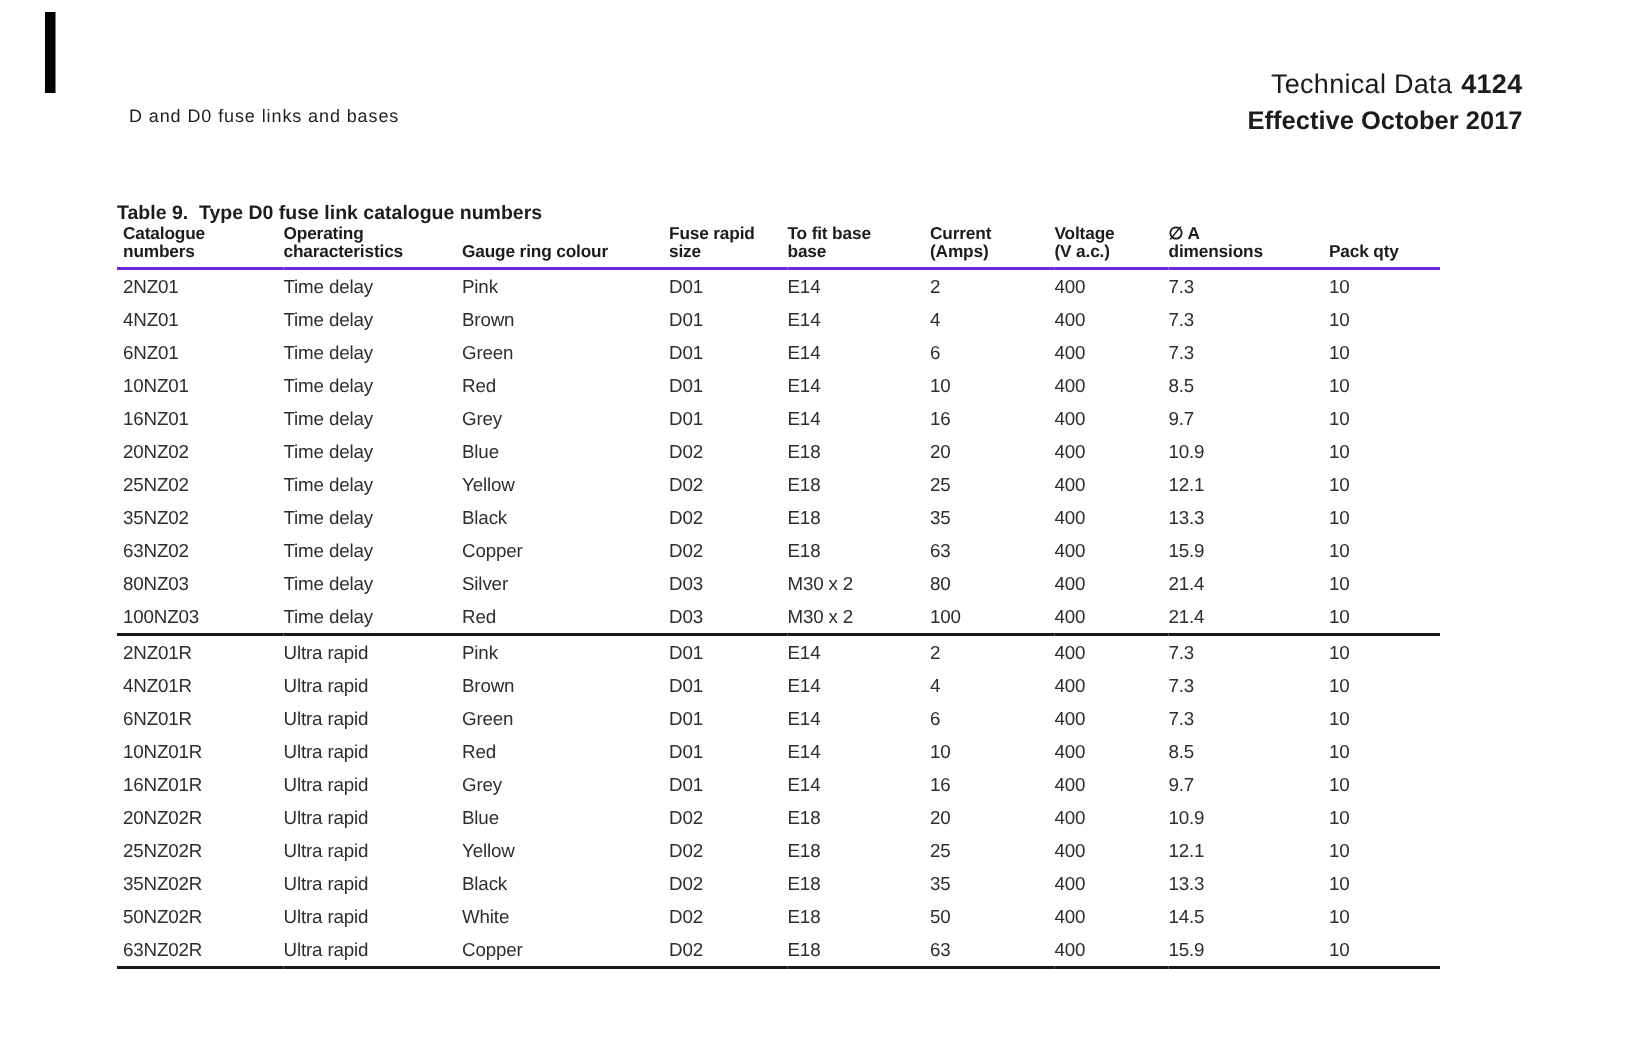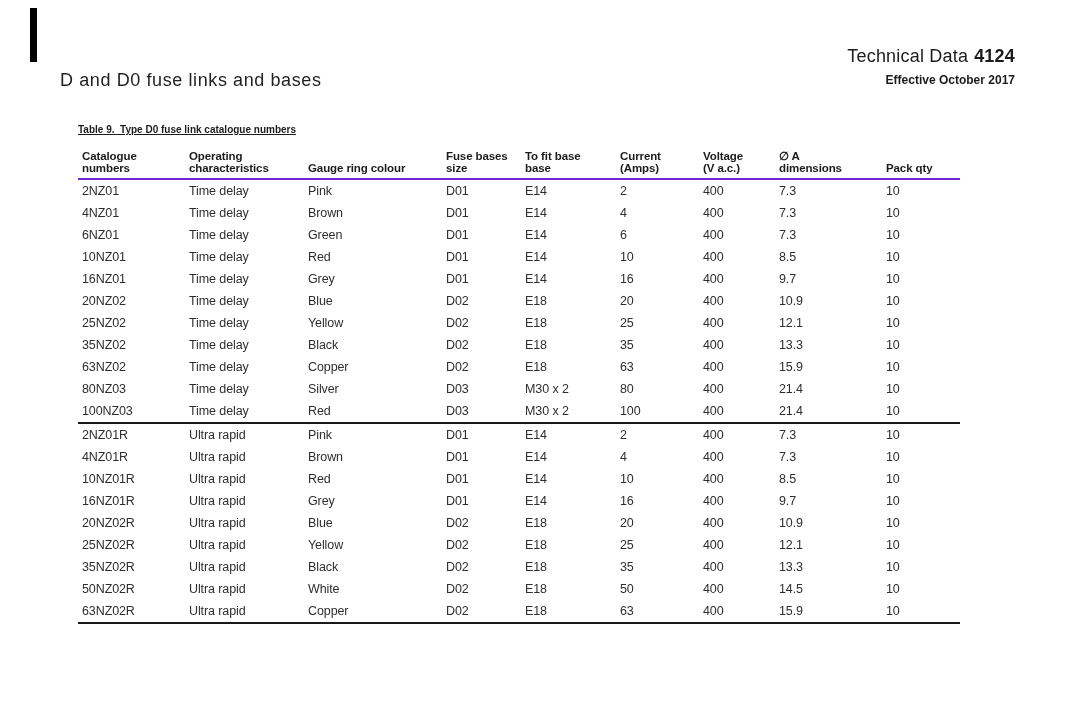--- a/index.html
+++ b/index.html
@@ -35,45 +35,44 @@
     line-height: 21px;
     color: #1c1c1c;
     letter-spacing: 0.2px;
     white-space: nowrap;
   }
   .doc-header .doc-number {
     font-weight: bold;
     margin-left: 6px;
   }
   .doc-header .doc-line2 {
-    font-size: 12px;
+    font-size: 17px;
     line-height: 15px;
     font-weight: bold;
     color: #1c1c1c;
     margin-top: 6px;
     white-space: nowrap;
   }
   .page-title {
     position: absolute;
-    left: 60px;
+    left: 86px;
     top: 70px;
-    font-size: 18px;
+    font-size: 12px;
     letter-spacing: 0.6px;
     color: #1f1f1f;
     white-space: nowrap;
   }
   .table-caption {
     position: absolute;
     left: 78px;
-    top: 124px;
-    font-size: 10px;
+    top: 134px;
+    font-size: 13px;
     font-weight: bold;
     color: #1c1c1c;
     white-space: pre;
-    text-decoration: underline;
   }
   table.datatable {
     position: absolute;
     left: 78px;
     top: 150px;
     width: 882px;
     border-collapse: collapse;
     table-layout: fixed;
   }
   table.datatable th {
@@ -146,21 +145,21 @@
             <span class="hline2">numbers</span>
           </th>
           <th>
             <span class="hline2">Operating</span>
             <span class="hline2">characteristics</span>
           </th>
           <th>
             <span class="hline2">Gauge ring colour</span>
           </th>
           <th>
-            <span class="hline2">Fuse bases</span>
+            <span class="hline2">Fuse rapid</span>
             <span class="hline2">size</span>
           </th>
           <th>
             <span class="hline2">To fit base</span>
             <span class="hline2">base</span>
           </th>
           <th>
             <span class="hline2">Current</span>
             <span class="hline2">(Amps)</span>
           </th>
@@ -315,20 +314,31 @@
           <td>Ultra rapid</td>
           <td>Brown</td>
           <td>D01</td>
           <td>E14</td>
           <td>4</td>
           <td>400</td>
           <td>7.3</td>
           <td>10</td>
         </tr>
         <tr>
+          <td>6NZ01R</td>
+          <td>Ultra rapid</td>
+          <td>Green</td>
+          <td>D01</td>
+          <td>E14</td>
+          <td>6</td>
+          <td>400</td>
+          <td>7.3</td>
+          <td>10</td>
+        </tr>
+        <tr>
           <td>10NZ01R</td>
           <td>Ultra rapid</td>
           <td>Red</td>
           <td>D01</td>
           <td>E14</td>
           <td>10</td>
           <td>400</td>
           <td>8.5</td>
           <td>10</td>
         </tr>

